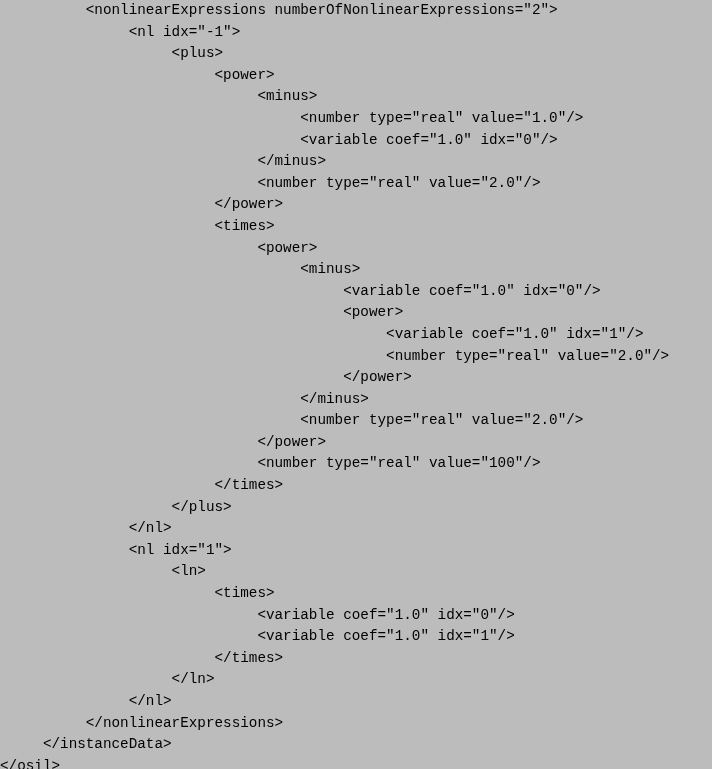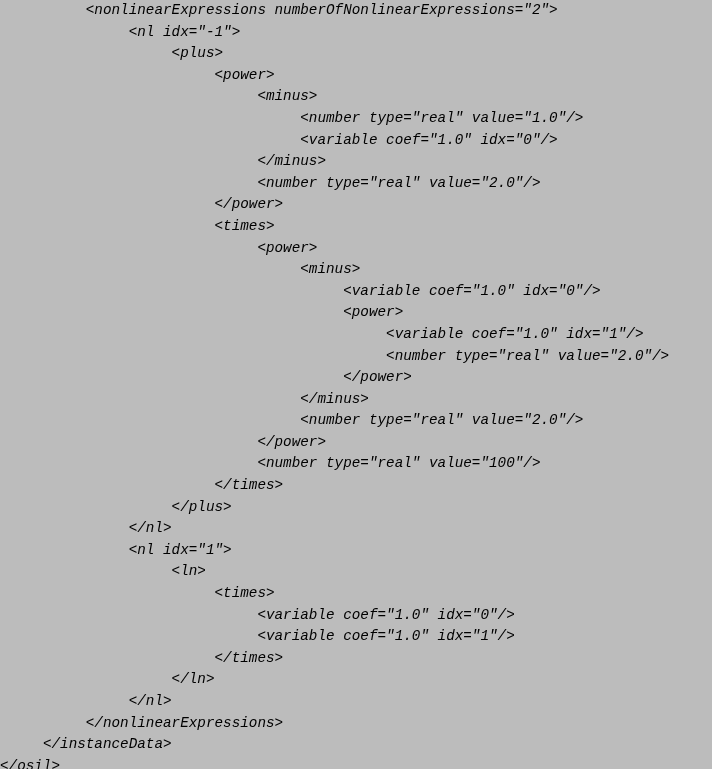--- a/index.html
+++ b/index.html
@@ -17,21 +17,20 @@
     pre {
       margin: 0;
       padding: 0;
       font-family: inherit;
       font-size: inherit;
       line-height: inherit;
       white-space: pre;
     }
     .line {
       white-space: pre;
-      font-style: italic;
     }
   </style>
 </head>
 <body>
 
 <pre id="code-block"><span class="line">          &lt;nonlinearExpressions numberOfNonlinearExpressions="2"&gt;</span>
 <span class="line">               &lt;nl idx="-1"&gt;</span>
 <span class="line">                    &lt;plus&gt;</span>
 <span class="line">                         &lt;power&gt;</span>
 <span class="line">                              &lt;minus&gt;</span>

